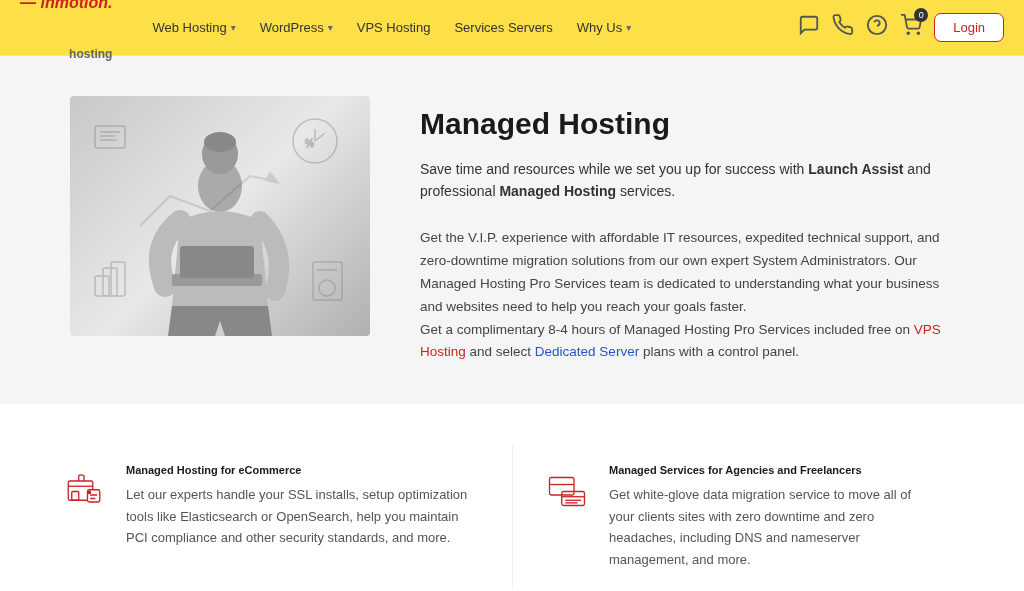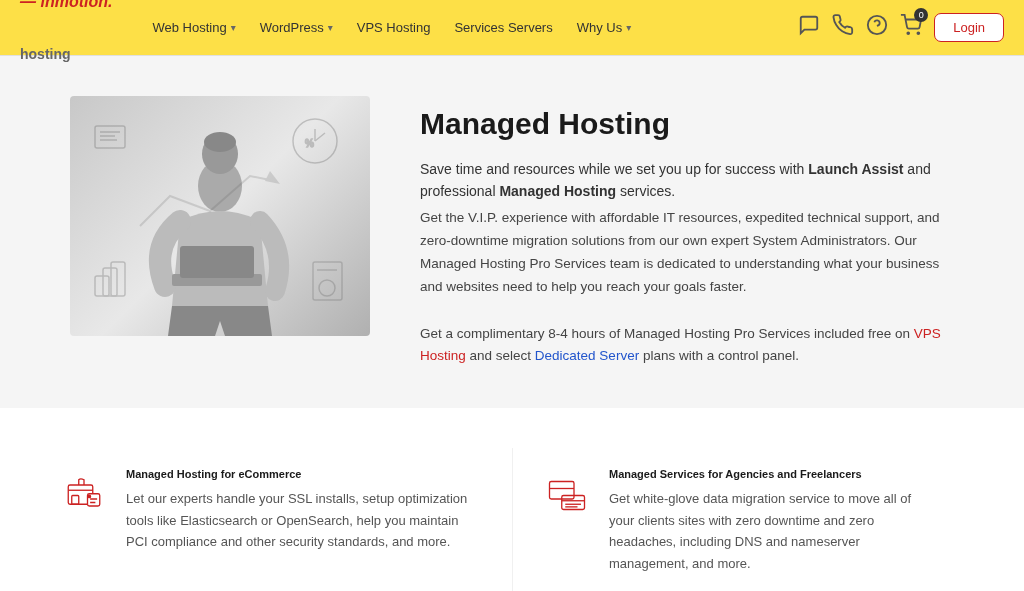--- a/index.html
+++ b/index.html
@@ -25,23 +25,24 @@
       color: #1a1a1a;
       line-height: 1.1;
     }
     .logo-swoosh {
       color: #cc2222;
       font-style: italic;
       font-size: 16px;
       font-weight: bold;
     }
     .logo-sub {
-      font-size: 14px;
+      font-size: 12px;
       color: #666;
       display: block;
+      text-align: right;
       margin-top: 36px;
     }
     nav {
       display: flex;
       align-items: center;
       gap: 0;
       flex: 1;
     }
     .nav-item {
       display: flex;
@@ -125,28 +126,28 @@
     .hero-title {
       font-size: 30px;
       font-weight: bold;
       color: #1a1a1a;
       line-height: 1.2;
       margin-bottom: 16px;
     }
     .hero-subtitle {
       font-size: 14px;
       color: #333;
-      margin-bottom: 4px;
+      margin-bottom: 24px;
       line-height: 1.6;
     }
     .hero-desc {
       font-size: 13.5px;
       color: #444;
       line-height: 1.7;
-      margin-bottom: 24px;
+      margin-bottom: 0;
     }
     .hero-footer {
       font-size: 13.5px;
       color: #444;
       line-height: 1.7;
     }
     .link-red { color: #cc2222; text-decoration: none; }
     .link-blue { color: #2255cc; text-decoration: none; }
 
     

